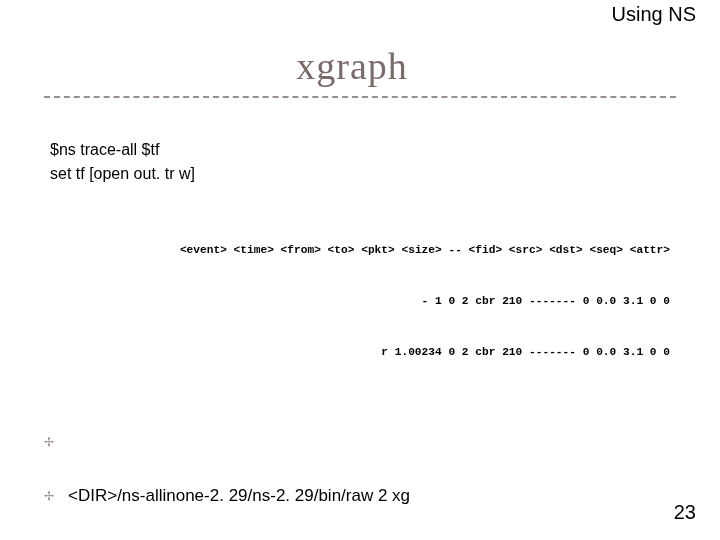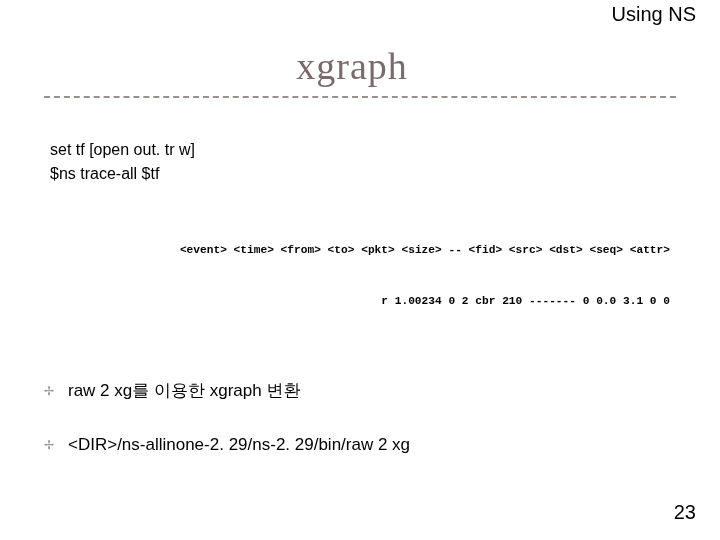--- a/index.html
+++ b/index.html
@@ -88,32 +88,32 @@
   }
 </style>
 </head>
 <body>
 
 <div class="header-right">Using NS</div>
 <div class="title">xgraph</div>
 <div class="divider"></div>
 
 <div class="body">
+  <div class="cmdline">$ns trace-all $tf</div>
   <div class="cmdline">set tf [open out. tr w]</div>
-  <div class="cmdline">$ns trace-all $tf</div>
 
   <div class="trace">
     <div>&lt;event&gt; &lt;time&gt; &lt;from&gt; &lt;to&gt; &lt;pkt&gt; &lt;size&gt; -- &lt;fid&gt; &lt;src&gt; &lt;dst&gt; &lt;seq&gt; &lt;attr&gt;</div>
+    <div>     - 1 0 2 cbr 210 ------- 0 0.0 3.1 0 0</div>
     <div>     r 1.00234 0 2 cbr 210 ------- 0 0.0 3.1 0 0</div>
   </div>
 
   <div class="bullets">
     <div class="bline">
       <div class="bmark">✢</div>
-      <div class="btxt">raw 2 xg를 이용한 xgraph 변환</div>
     </div>
     <div class="bline">
       <div class="bmark">✢</div>
       <div class="btxt">&lt;DIR&gt;/ns-allinone-2. 29/ns-2. 29/bin/raw 2 xg</div>
     </div>
 
   </div>
 </div>
 
 <div class="pagenum">23</div>

